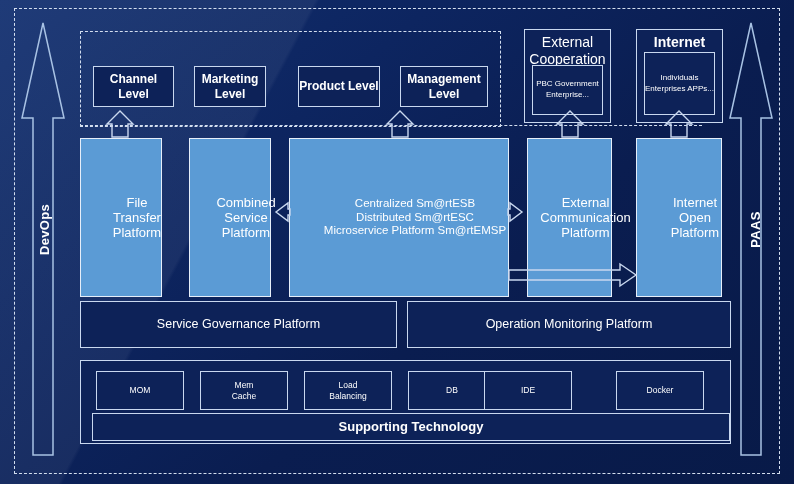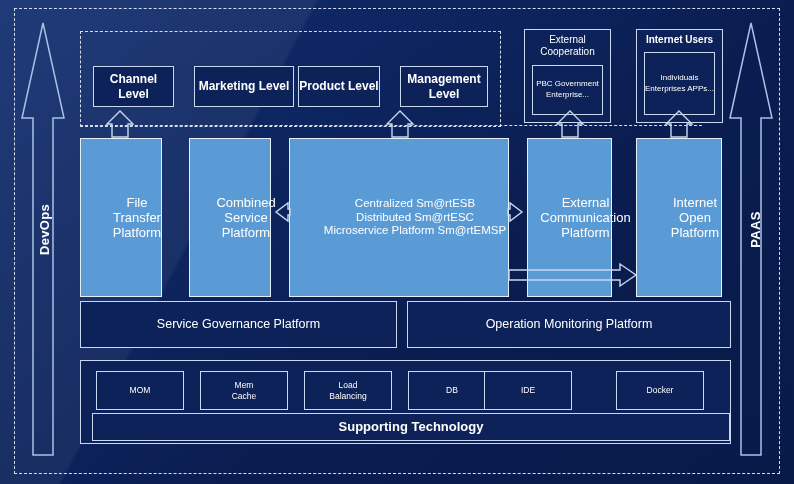--- a/index.html
+++ b/index.html
@@ -71,21 +71,21 @@
     box-sizing: border-box;
     border: 1.3px solid #c9d8ef;
     background: #0d2258;
     top: 29px;
     height: 94px;
   }
   .group-title {
     position: absolute;
     left: 0; right: 0; top: 4px;
     text-align: center;
-    font-size: 10px;
+    font-size: 14px;
     line-height: 1.22;
   }
   .group-title.bold { font-weight: bold; }
   .group-inner {
     position: absolute;
     box-sizing: border-box;
     border: 1.2px solid #c9d8ef;
     background: #0d2258;
     left: 7px; right: 7px; bottom: 7px;
     display: flex; align-items: center; justify-content: center;
@@ -138,21 +138,21 @@
 <div id="canvas">
 
   <div class="dashed" id="outer-frame"></div>
 
   <div class="dashed" id="business-band"></div>
   <div id="band-underline"></div>
 
   <div class="box darkbox level-box" style="left:93px; width:81px;">
     <span>Channel Level</span>
   </div>
-  <div class="box darkbox level-box" style="left:194px; width:100px;">
+  <div class="box darkbox level-box" style="left:194px; width:72px;">
     <span>Marketing Level</span>
   </div>
   <div class="box darkbox level-box" style="left:298px; width:82px;">
     <span>Product Level</span>
   </div>
   <div class="box darkbox level-box" style="left:400px; width:88px;">
     <span>Management Level</span>
   </div>
 
   <div class="group-box" style="left:524px; width:87px;">

